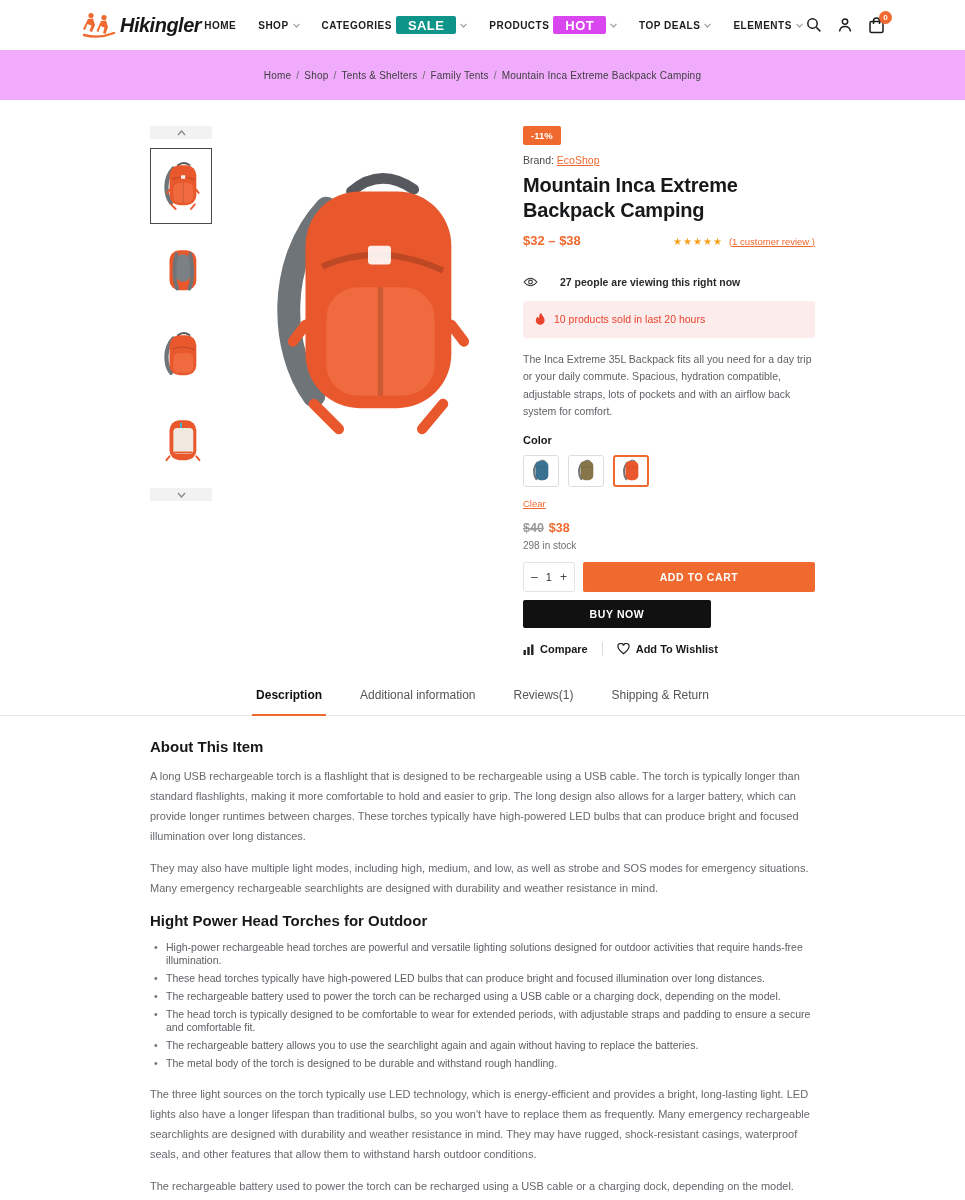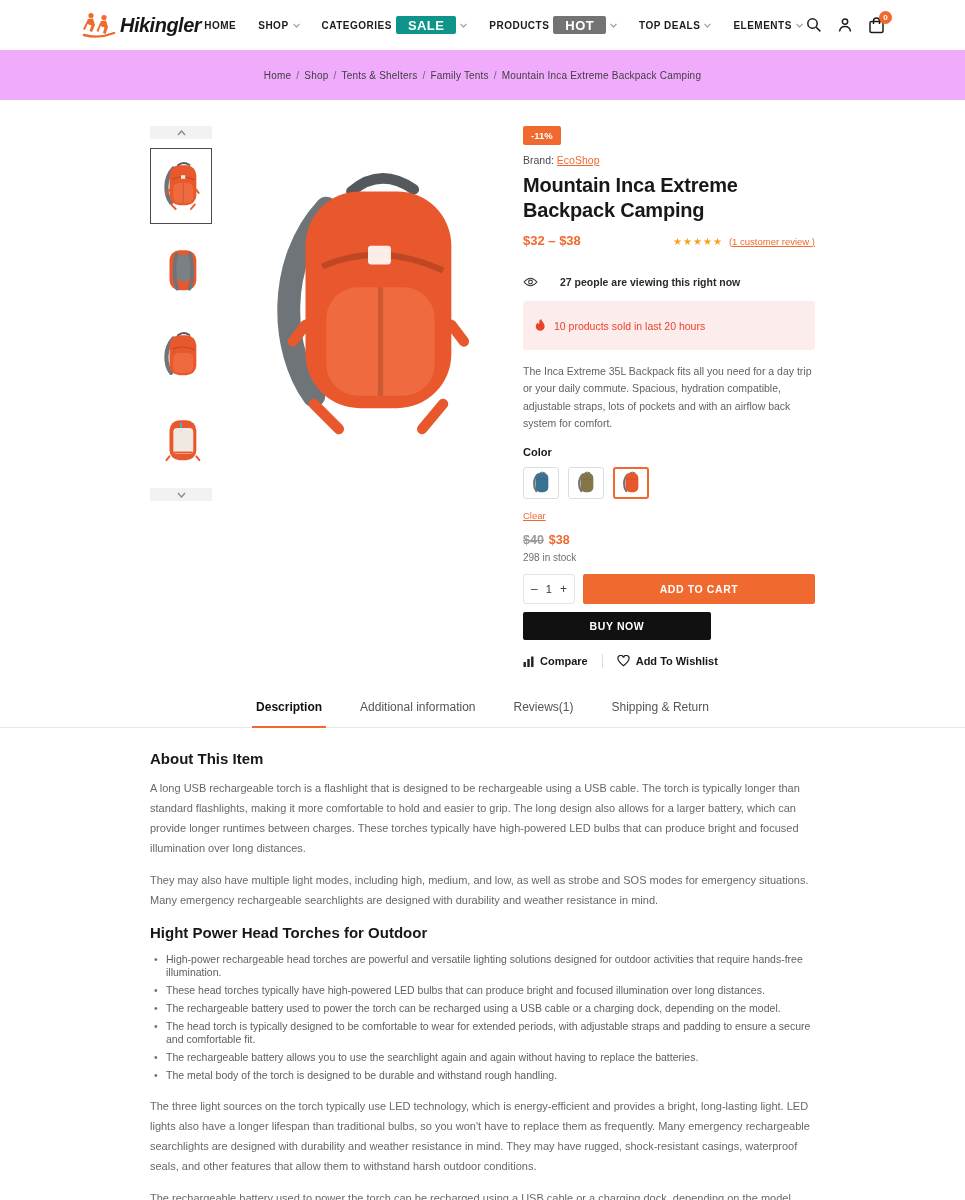--- a/index.html
+++ b/index.html
@@ -52,22 +52,22 @@
     font-weight:700; padding:4px 8px; border-radius:2px; }
   .brand-line{ margin-top:9px; font-size:10.5px; color:#4a4a4a;}
   .brand-link{ color:var(--accent); text-decoration:underline; }
   .p-title{ font-size:20px; font-weight:800; color:#17181a; line-height:1.25; margin-top:7px; letter-spacing:-.2px;}
   .price-row{ display:flex; align-items:center; justify-content:space-between; margin-top:10px;}
   .price-range{ color:var(--accent); font-size:13px; font-weight:700; }
   .stars{ color:var(--star); font-size:10px; letter-spacing:1px; }
   .review-link{ color:var(--accent); font-size:9.5px; text-decoration:underline; margin-left:3px;}
   .viewers{ display:flex; align-items:center; gap:22px; margin-top:28px; font-size:10.5px;
     font-weight:700; color:#2a2a2a;}
-  .sold-alert{ margin-top:13px; background:#fdecec; border-radius:3px; padding:18px 12px;
-    display:flex; align-items:center; gap:8px; color:var(--alert); font-size:10.5px; }
+  .sold-alert{ margin-top:13px; background:#fdecec; border-radius:3px; padding:12px 12px;
+    display:flex; align-items:flex-start; gap:8px; color:var(--alert); font-size:10.5px; }
   .p-desc{ margin-top:13px; font-size:10.5px; line-height:1.65; color:#5f6266; }
   .color-label{ margin-top:14px; font-size:11px; font-weight:700; color:#17181a;}
   .swatches{ display:flex; gap:9px; margin-top:9px; }
   .swatch{ width:36px; height:32px; border:1px solid #ddd; border-radius:3px; background:#fff;
     display:flex; align-items:center; justify-content:center; cursor:pointer;}
   .swatch.selected{ border:2px solid var(--accent); }
   .swatch svg{ width:22px; height:26px; }
   .clear-link{ display:inline-block; margin-top:11px; font-size:9.5px; color:var(--accent);
     text-decoration:underline; }
   .final-price{ margin-top:12px; font-size:12.5px; font-weight:800;}
@@ -130,21 +130,21 @@
       </a>
       <a class="nav-item">
         <span>CATEGORIES</span>
         <span class="nav-badge" style="background:#0f9489">SALE</span>
         <svg class="chev" width="7" height="5" viewBox="0 0 7 5" fill="none" stroke="#555" stroke-width="1.2">
           <polyline points="0.5,0.8 3.5,4 6.5,0.8"></polyline>
         </svg>
       </a>
       <a class="nav-item">
         <span>PRODUCTS</span>
-        <span class="nav-badge" style="background:#737373">HOT</span>
+        <span class="nav-badge" style="background:#d946ef">HOT</span>
         <svg class="chev" width="7" height="5" viewBox="0 0 7 5" fill="none" stroke="#555" stroke-width="1.2">
           <polyline points="0.5,0.8 3.5,4 6.5,0.8"></polyline>
         </svg>
       </a>
       <a class="nav-item">
         <span>TOP DEALS</span>
         <svg class="chev" width="7" height="5" viewBox="0 0 7 5" fill="none" stroke="#555" stroke-width="1.2">
           <polyline points="0.5,0.8 3.5,4 6.5,0.8"></polyline>
         </svg>
       </a>

